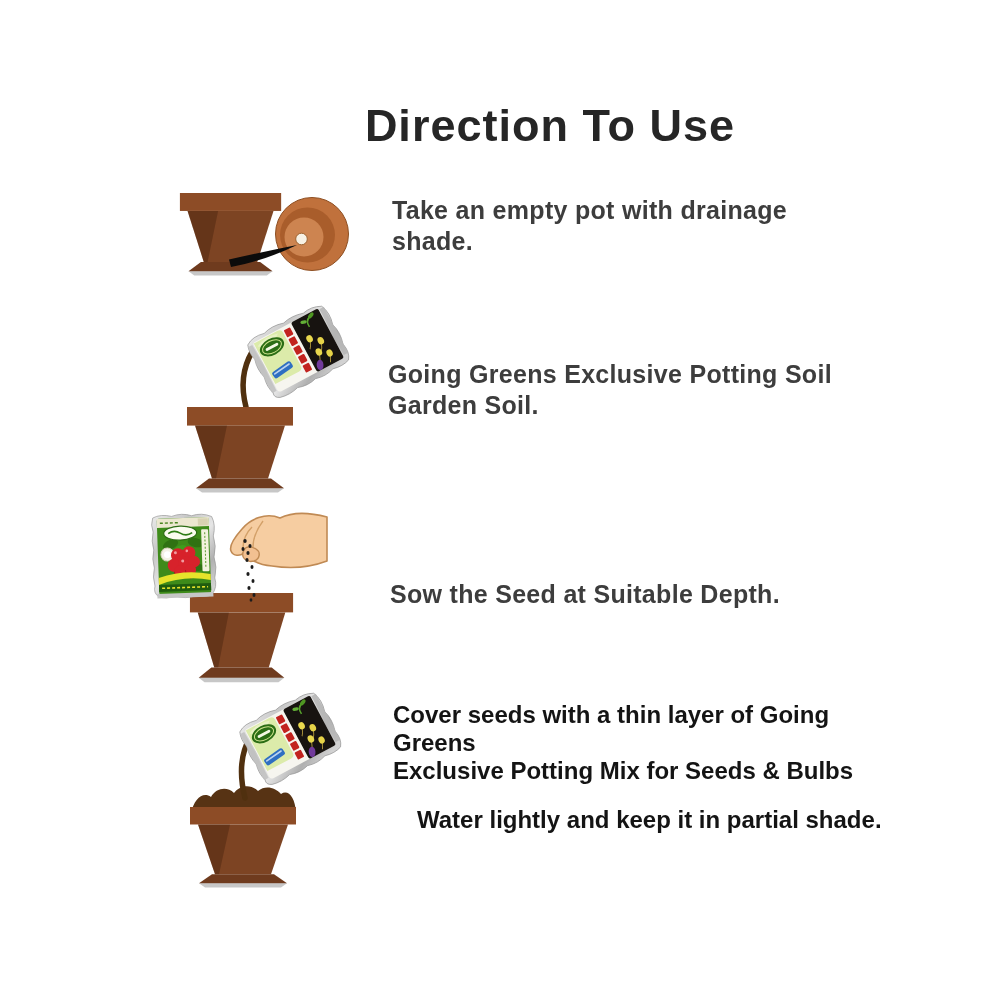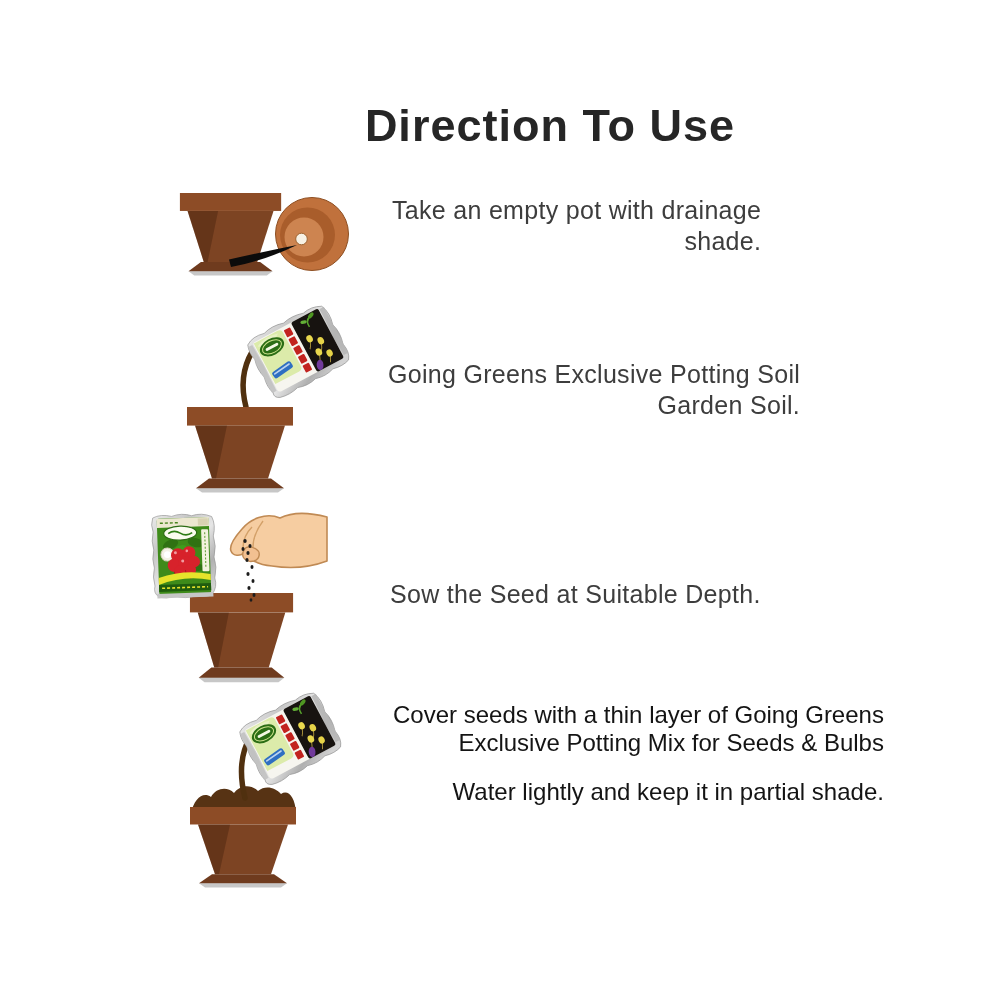--- a/index.html
+++ b/index.html
@@ -5,28 +5,28 @@
   html,body{margin:0;padding:0;background:#fff;}
   .page{
     position:relative;width:892px;height:1000px;background:var(--background,#fff);
     font-family:"Liberation Sans", sans-serif;overflow:hidden;
   }
   .title{
     position:absolute;left:100px;top:100px;width:900px;text-align:center;
     font-size:45px;font-weight:bold;letter-spacing:1px;color:var(--title_text,#262626);
   }
   .step-text{
-    position:absolute;font-weight:normal;color:var(--step_text,#3d3d3d);
-    font-size:25px;line-height:31px;letter-spacing:0.3px;text-align:right;
+    position:absolute;font-weight:bold;color:var(--step_text,#3d3d3d);
+    font-size:25px;line-height:31px;letter-spacing:0.3px;
   }
   .step-text.s1{left:392px;top:195px;}
   .step-text.s2{left:388px;top:359px;}
   .step-text.s3{left:390px;top:579px;}
   .step-text.s4{left:393px;top:701px;font-size:24px;line-height:28px;letter-spacing:0px;color:var(--step4_text,#141414);}
-  .step-text .para2{margin-top:21px;}
+  .step-text .para2{margin-top:21px;margin-left:24px;}
   .illus{position:absolute;}
   #illus1{left:140px;top:180px;}
   #illus2{left:140px;top:290px;}
   #illus3{left:140px;top:500px;}
   #illus4{left:140px;top:680px;}
   .pot-rim{fill:var(--pot_rim,#8d4c26);}
   .pot-body{fill:var(--pot_body,#7d4423);}
   .pot-saucer{fill:var(--pot_saucer,#6f3b1e);}
   .stream{stroke:var(--soil_stream,#50300f);stroke-width:5.5;fill:none;stroke-linecap:round;}
   .soil{fill:var(--soil,#573314);}

